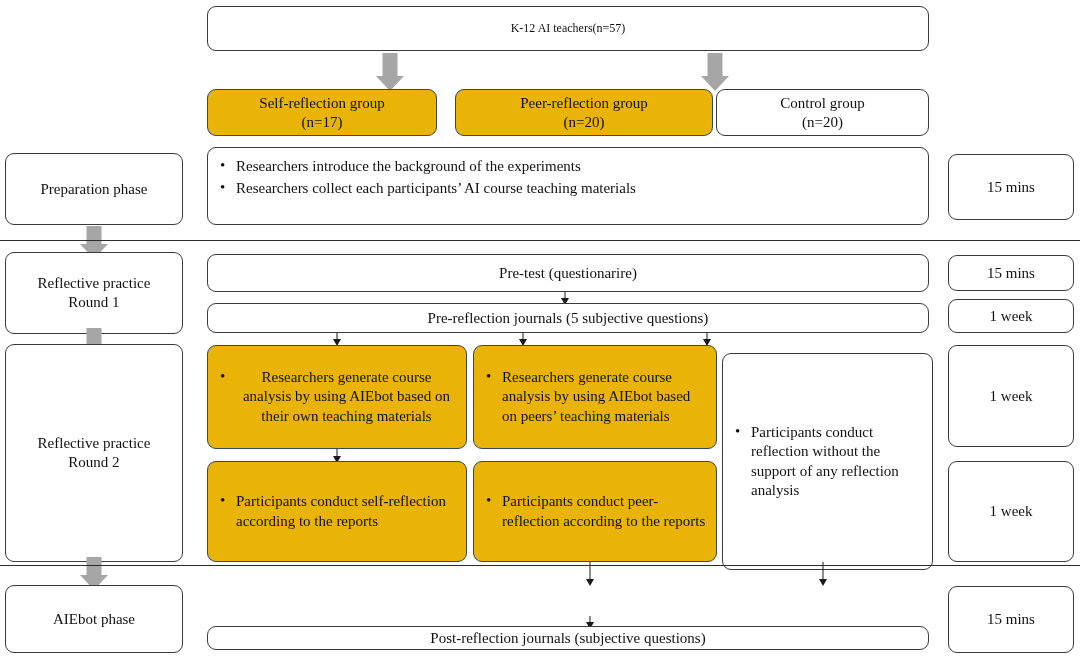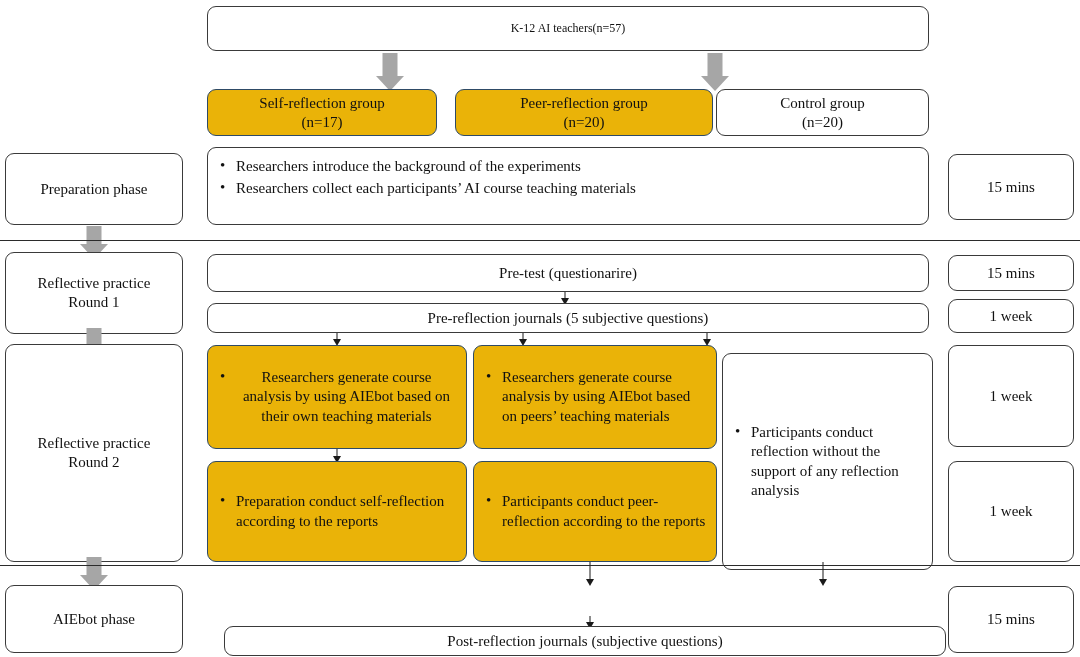--- a/index.html
+++ b/index.html
@@ -205,21 +205,21 @@
       </ul>
   </div>
 
   <div class="barrow" style="left:330px;top:449px;width:14px;height:14px;">
     <div class="shaft" style="height:8px;"></div>
       <div class="head"></div>
   </div>
 
   <div class="box blue bullet vcenter" style="left:207px;top:461px;width:260px;height:101px;">
     <ul>
-        <li>Preparation conduct self-reflection according to the reports</li>
+        <li>Participants conduct self-reflection according to the reports</li>
       </ul>
   </div>
 
   <div class="box blue bullet vcenter" style="left:473px;top:345px;width:244px;height:104px;">
     <ul>
         <li>Researchers generate course analysis by using AIEbot based on peers’ teaching materials</li>
       </ul>
   </div>
 
   <div class="box blue bullet vcenter" style="left:473px;top:461px;width:244px;height:101px;">
@@ -260,21 +260,21 @@
   <div class="box" style="left:5px;top:585px;width:178px;height:68px;">
     <span>AIEbot phase</span>
   </div>
 
 
   <div class="barrow" style="left:583px;top:616px;width:14px;height:13px;">
     <div class="shaft" style="height:7px;"></div>
       <div class="head"></div>
   </div>
 
-  <div class="box" style="left:207px;top:626px;width:722px;height:30px;margin-left:17px;">
+  <div class="box" style="left:207px;top:626px;width:722px;height:24px;">
     <span>Post-reflection journals (subjective questions)</span>
   </div>
 
   <div class="box" style="left:948px;top:586px;width:126px;height:67px;">
     <span>15 mins</span>
   </div>
 
 </div>
 
 </body></html>

